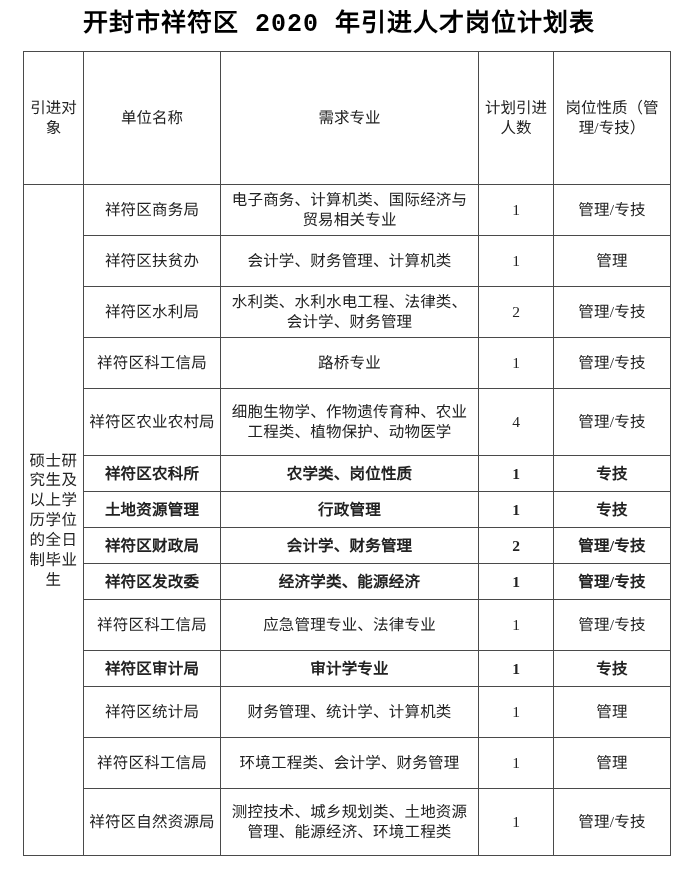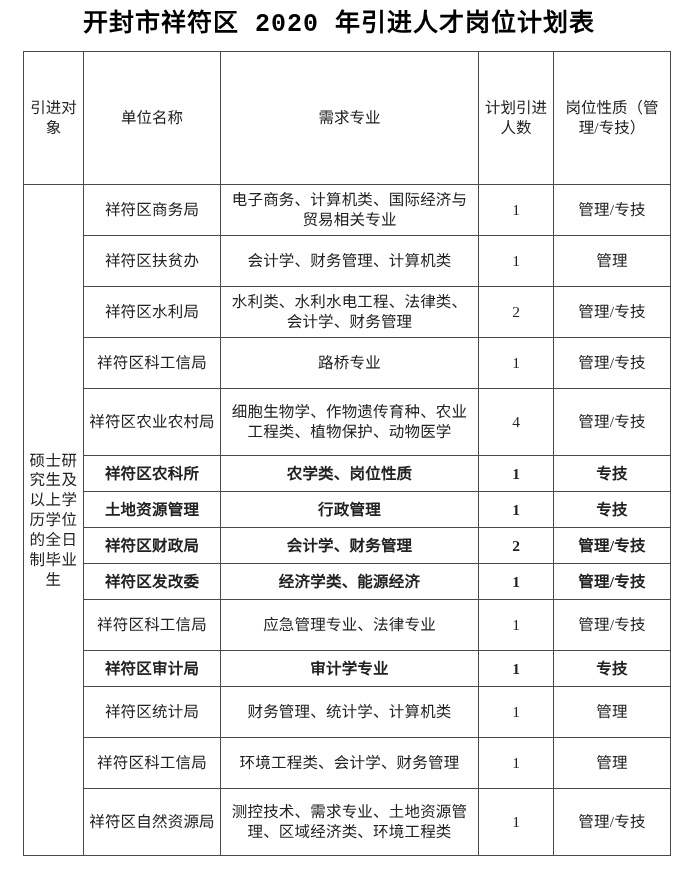--- a/index.html
+++ b/index.html
@@ -196,21 +196,21 @@
           <td class="nature-cell">管理</td>
         </tr>
         <tr class="h2">
           <td class="unit-cell">祥符区科工信局</td>
           <td class="major-cell">环境工程类、会计学、财务管理</td>
           <td class="count-cell">1</td>
           <td class="nature-cell">管理</td>
         </tr>
         <tr class="h3">
           <td class="unit-cell">祥符区自然资源局</td>
-          <td class="major-cell">测控技术、需求专业、土地资源管理、区域经济类、环境工程类</td>
+          <td class="major-cell">测控技术、城乡规划类、土地资源管理、能源经济、环境工程类</td>
           <td class="count-cell">1</td>
           <td class="nature-cell">管理/专技</td>
         </tr>
       </tbody>
     </table>
   </div>
 
 </div>
 
 </body></html>

